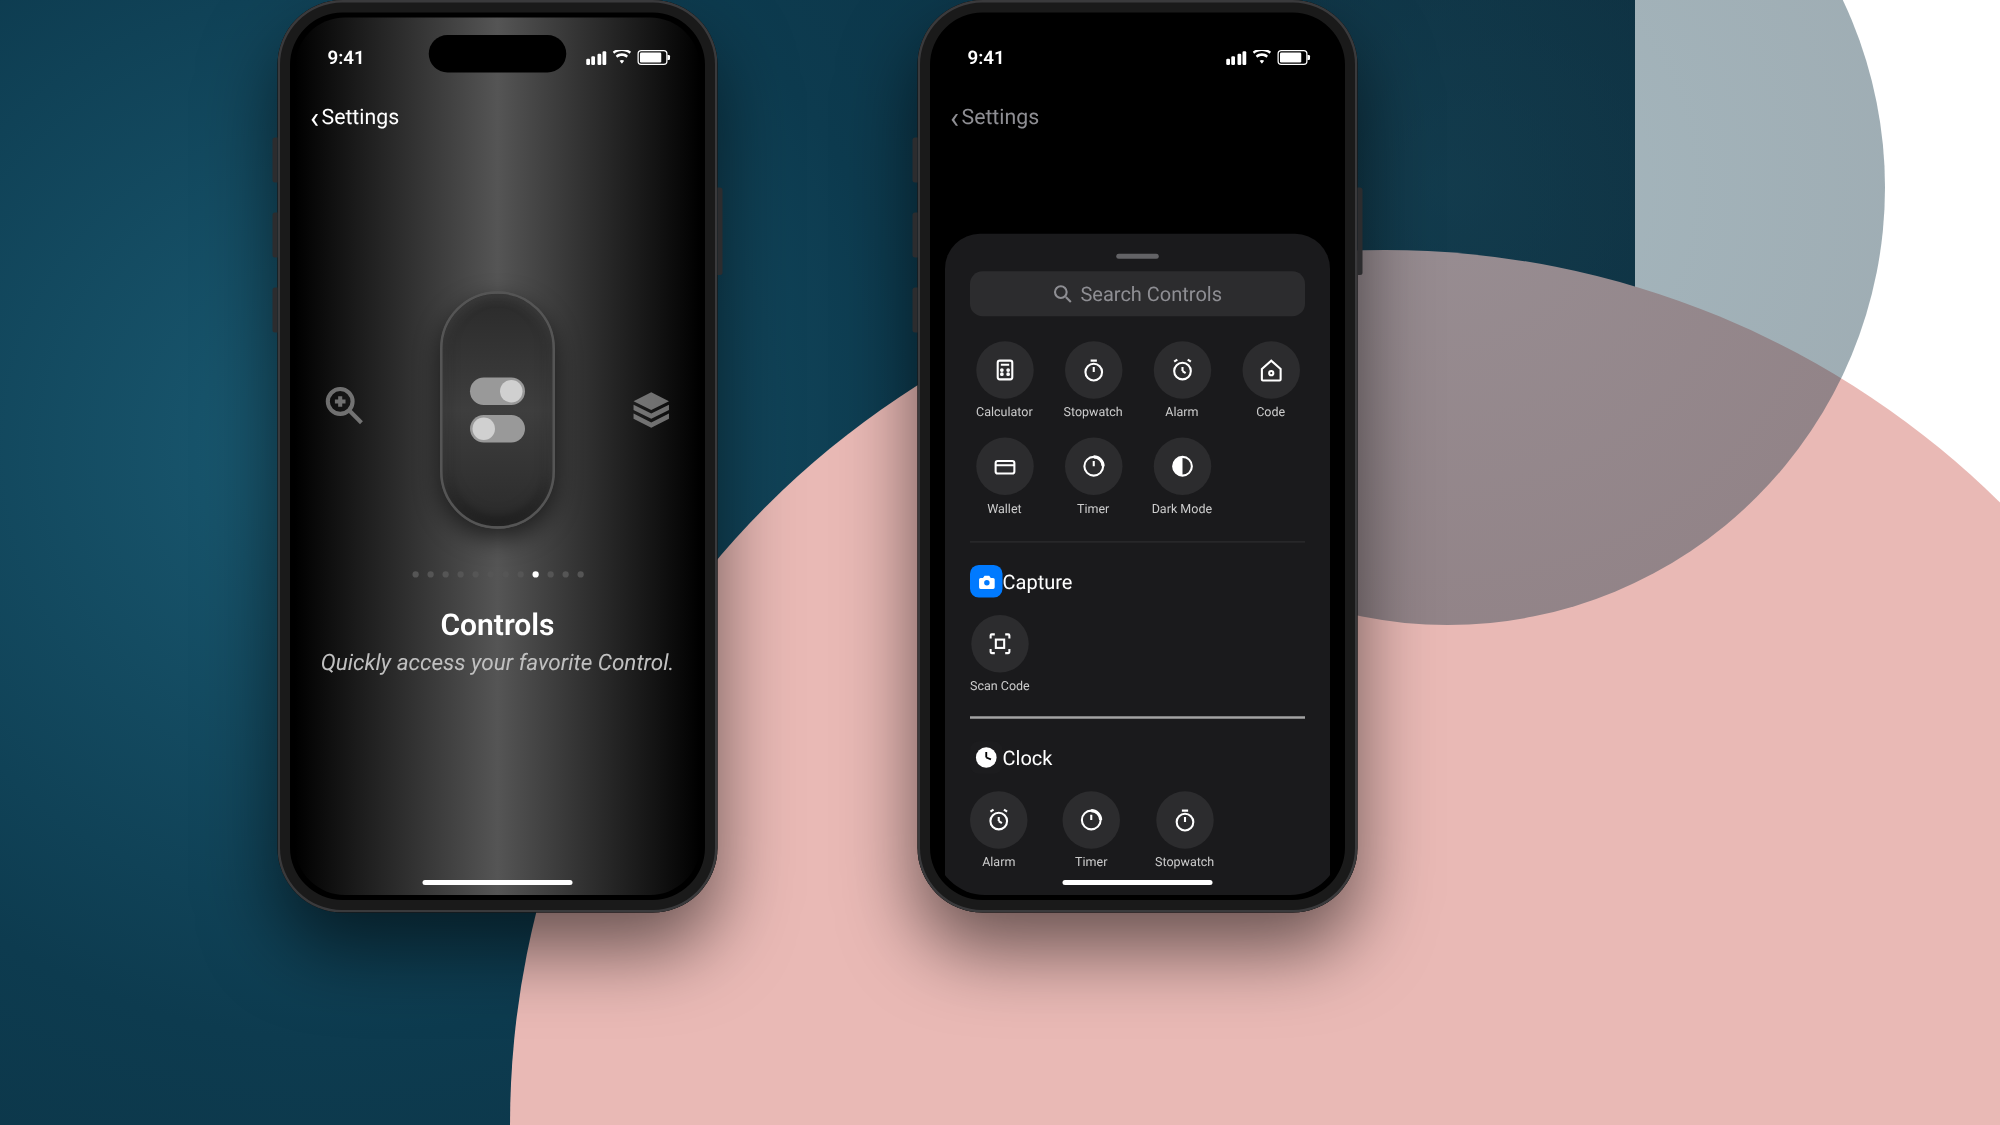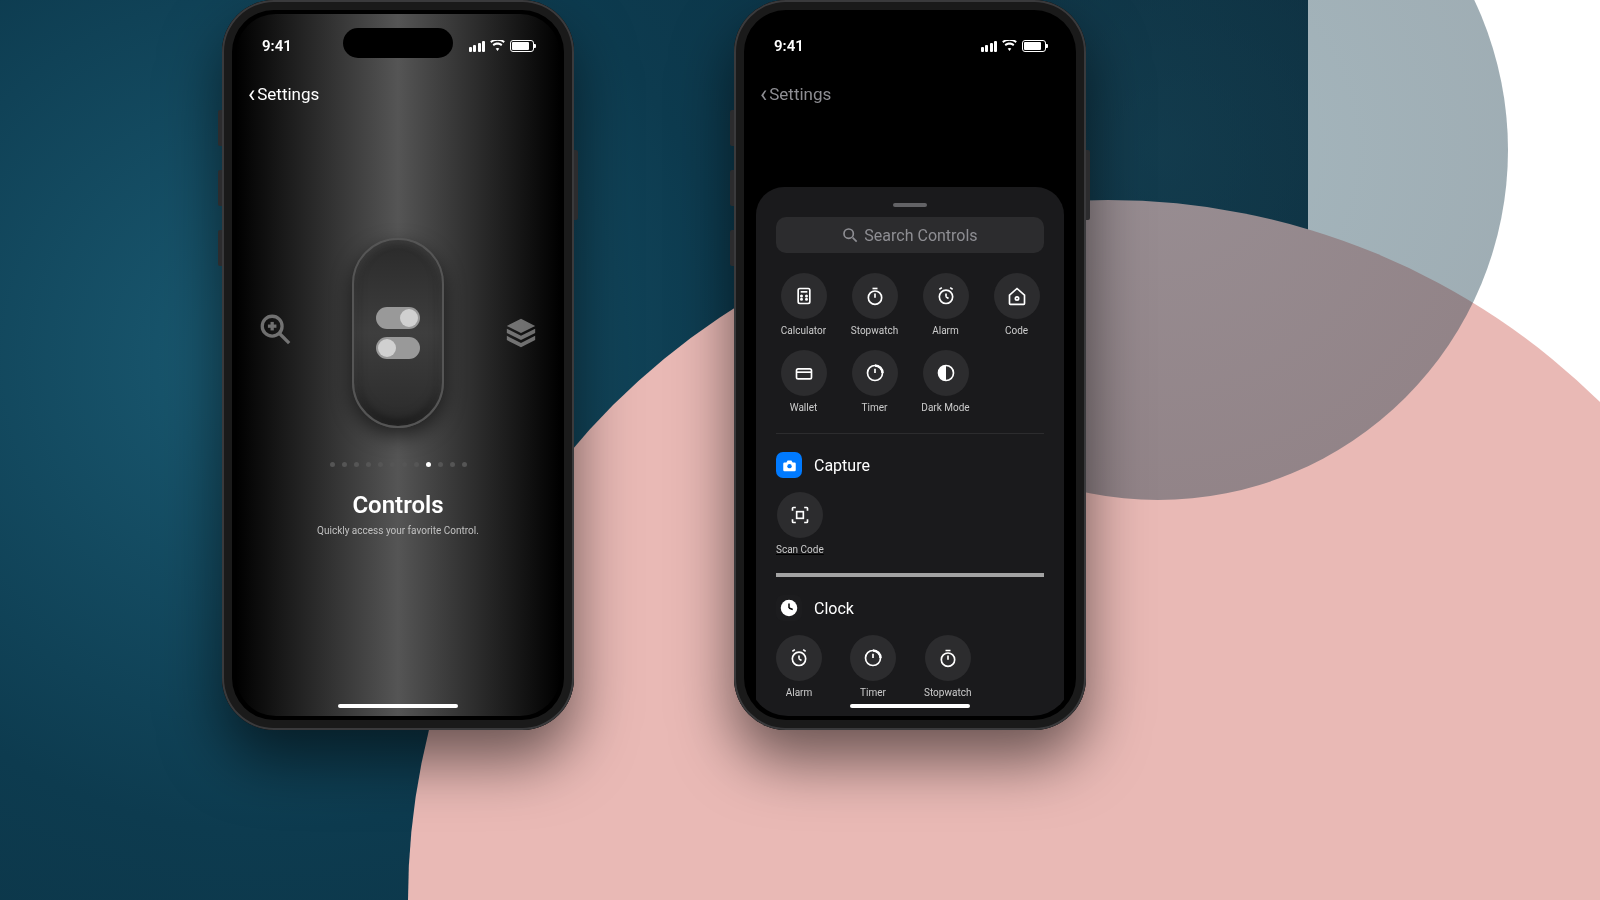--- a/index.html
+++ b/index.html
@@ -98,21 +98,21 @@
     display:flex; align-items:center; justify-content:center;
   }
   .toggles { display:flex; flex-direction:column; gap:8px; }
   .tog { width:44px; height:22px; border-radius:12px; background:#999; position:relative; }
   .tog::after{content:"";position:absolute;right:2px;top:2px;width:18px;height:18px;border-radius:50%;background:#d0d0d0;}
   .tog:nth-child(2)::after{left:2px;right:auto;}
   .dots { display:flex; gap:7px; margin-bottom:24px;}
   .dots span { width:5px; height:5px; border-radius:50%; background:#555;}
   .dots span.active { background:#fff;}
   .ctitle { color:#fff; font-size:24px; font-weight:600; margin-bottom:6px;}
-  .csub { color:#c0c0c0; font-size:10px; margin-bottom:8px;}
+  .csub { color:#c0c0c0; font-size:18px; margin-bottom:8px;font-style:italic;}
   .bluebtn {
     background:#3a78f2; color:#fff; font-size:15px; font-weight:500;
     padding:10px 20px; border-radius:20px; border:none;
   }
   .homebar{position:absolute;bottom:8px;left:50%;transform:translateX(-50%);width:120px;height:4px;background:#fff;border-radius:3px;z-index:20;}
 
   
   .sheet {
     position:absolute; left:8px; right:8px; top:173px; bottom:0;
     background: rgba(28,28,30,.92);
@@ -123,25 +123,25 @@
   .grab { width:34px;height:4px;background:#636366;border-radius:3px;margin:2px auto 10px;}
   .search {
     background:#2c2c2e; border-radius:10px; height:36px;
     display:flex; align-items:center; justify-content:center; gap:6px;
     color:#8e8e93; font-size:16px; margin-bottom:20px;
   }
   .grid { display:grid; grid-template-columns: repeat(4, 1fr); gap: 14px 16px; padding-bottom:20px; border-bottom:1px solid #2c2c2e;}
   .gi { display:flex; flex-direction:column; align-items:center; gap:6px;}
   .gic { width:46px;height:46px;border-radius:50%;background:#2c2c2e;display:flex;align-items:center;justify-content:center;color:#fff;font-size:20px;}
   .gil { color:#ccc; font-size:10px; text-align:center;}
-  .sechead { display:flex; align-items:center; gap:12px; margin:18px 0 14px; color:#fff; font-size:16px;}
+  .sechead { display:flex; align-items:center; margin:18px 0 14px; color:#fff; font-size:16px;}
   .appico { width:26px;height:26px;border-radius:7px;display:flex;align-items:center;justify-content:center;font-size:15px;}
   .appico.blue{background:#007aff;color:#fff}
   .appico.dark{background:#1c1c1e;color:#fff;}
-  .mini { display:flex; gap:28px; padding-bottom:18px; border-bottom:4px solid #a3a3a3;text-decoration:underline;}
+  .mini { display:flex; gap:28px; padding-bottom:18px; border-bottom:2px solid #a3a3a3;}
   .mini2 { display:flex; gap:28px; padding-bottom:4px;}
 
   
   .ico-stack svg, .ico svg { display:block; }
 </style>
 </head>
 <body>
 
 <div class="stage">
   <div class="wave wave1"></div>

